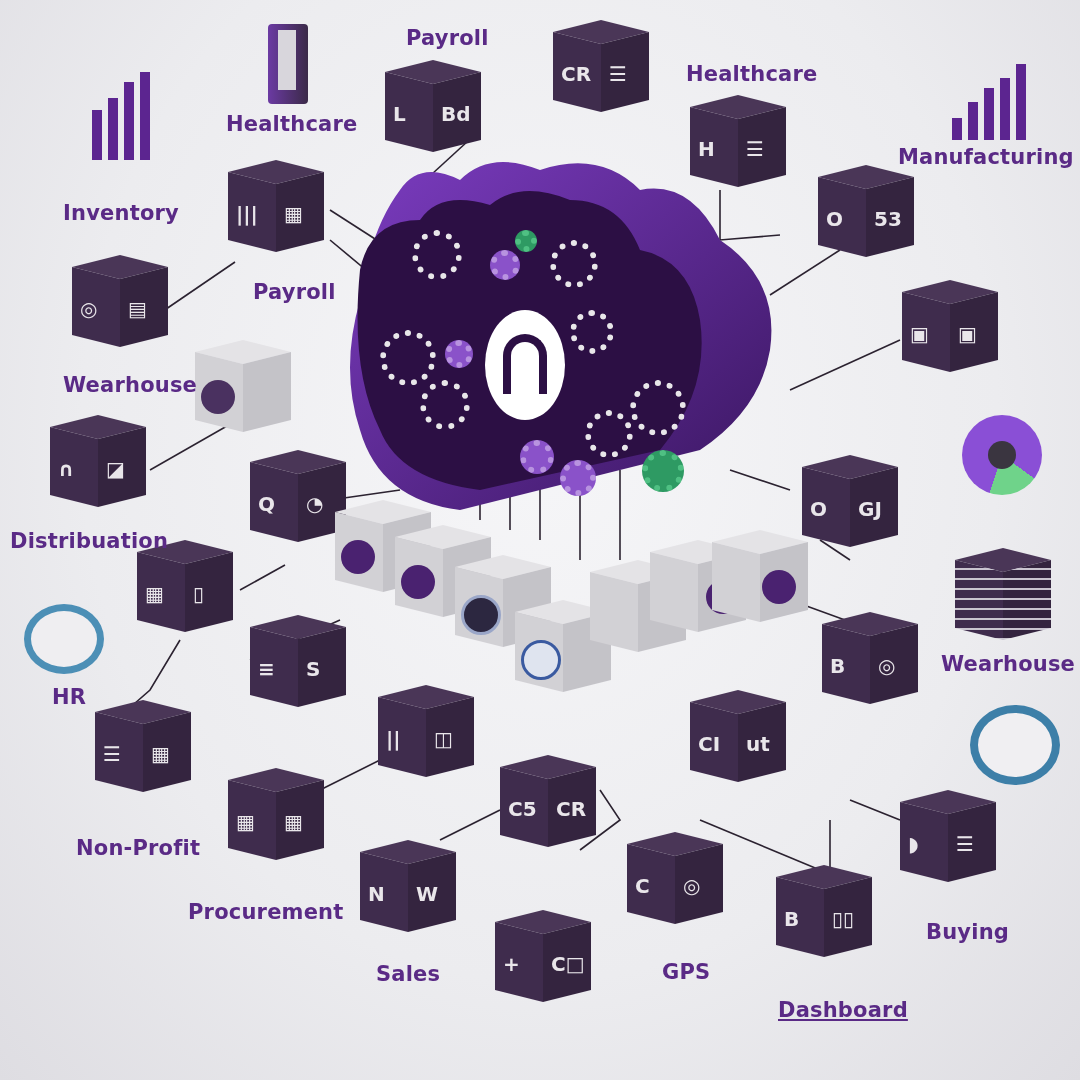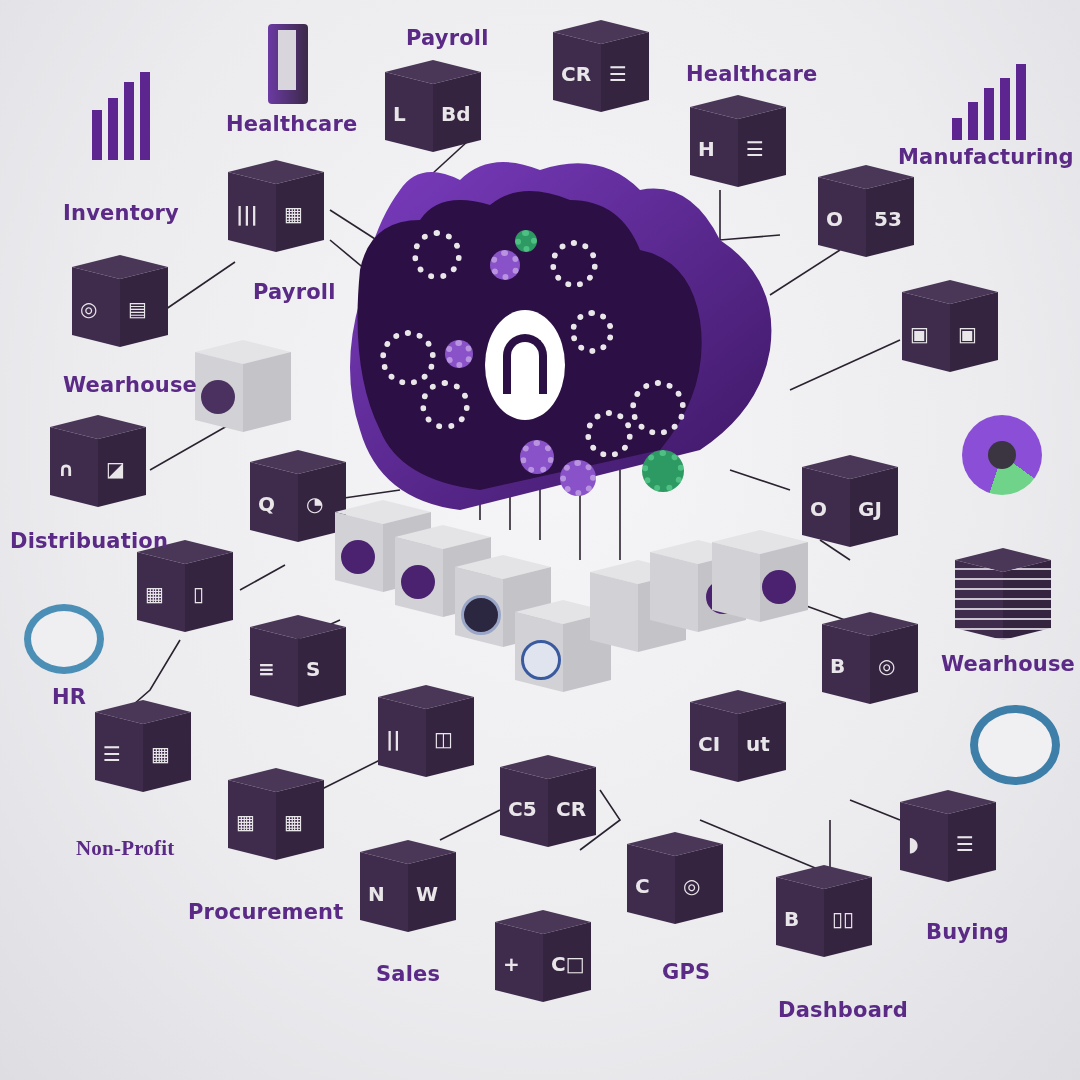--- a/index.html
+++ b/index.html
@@ -334,18 +334,18 @@
 <div class="label" style="left:406px;top:26px;">Payroll</div>
 <div class="label" style="left:226px;top:112px;">Healthcare</div>
 <div class="label" style="left:686px;top:62px;">Healthcare</div>
 <div class="label" style="left:898px;top:145px;text-align:right;">Manufacturing</div>
 <div class="label" style="left:63px;top:201px;">Inventory</div>
 <div class="label" style="left:253px;top:280px;">Payroll</div>
 <div class="label" style="left:63px;top:373px;">Wearhouse</div>
 <div class="label" style="left:10px;top:529px;">Distribuation</div>
 <div class="label" style="left:52px;top:685px;">HR</div>
 <div class="label" style="left:941px;top:652px;">Wearhouse</div>
-<div class="label" style="left:76px;top:836px;font-family:Liberation Serif, serif;">Non-Profit</div>
+<div class="label" style="left:76px;top:836px;">Non-Profit</div>
 <div class="label" style="left:188px;top:900px;">Procurement</div>
 <div class="label" style="left:376px;top:962px;">Sales</div>
 <div class="label" style="left:662px;top:960px;">GPS</div>
-<div class="label" style="left:778px;top:998px;">Dashboard</div>
+<div class="label" style="left:778px;top:998px;text-decoration:underline;">Dashboard</div>
 <div class="label" style="left:926px;top:920px;">Buying</div>
 
 </body></html>

